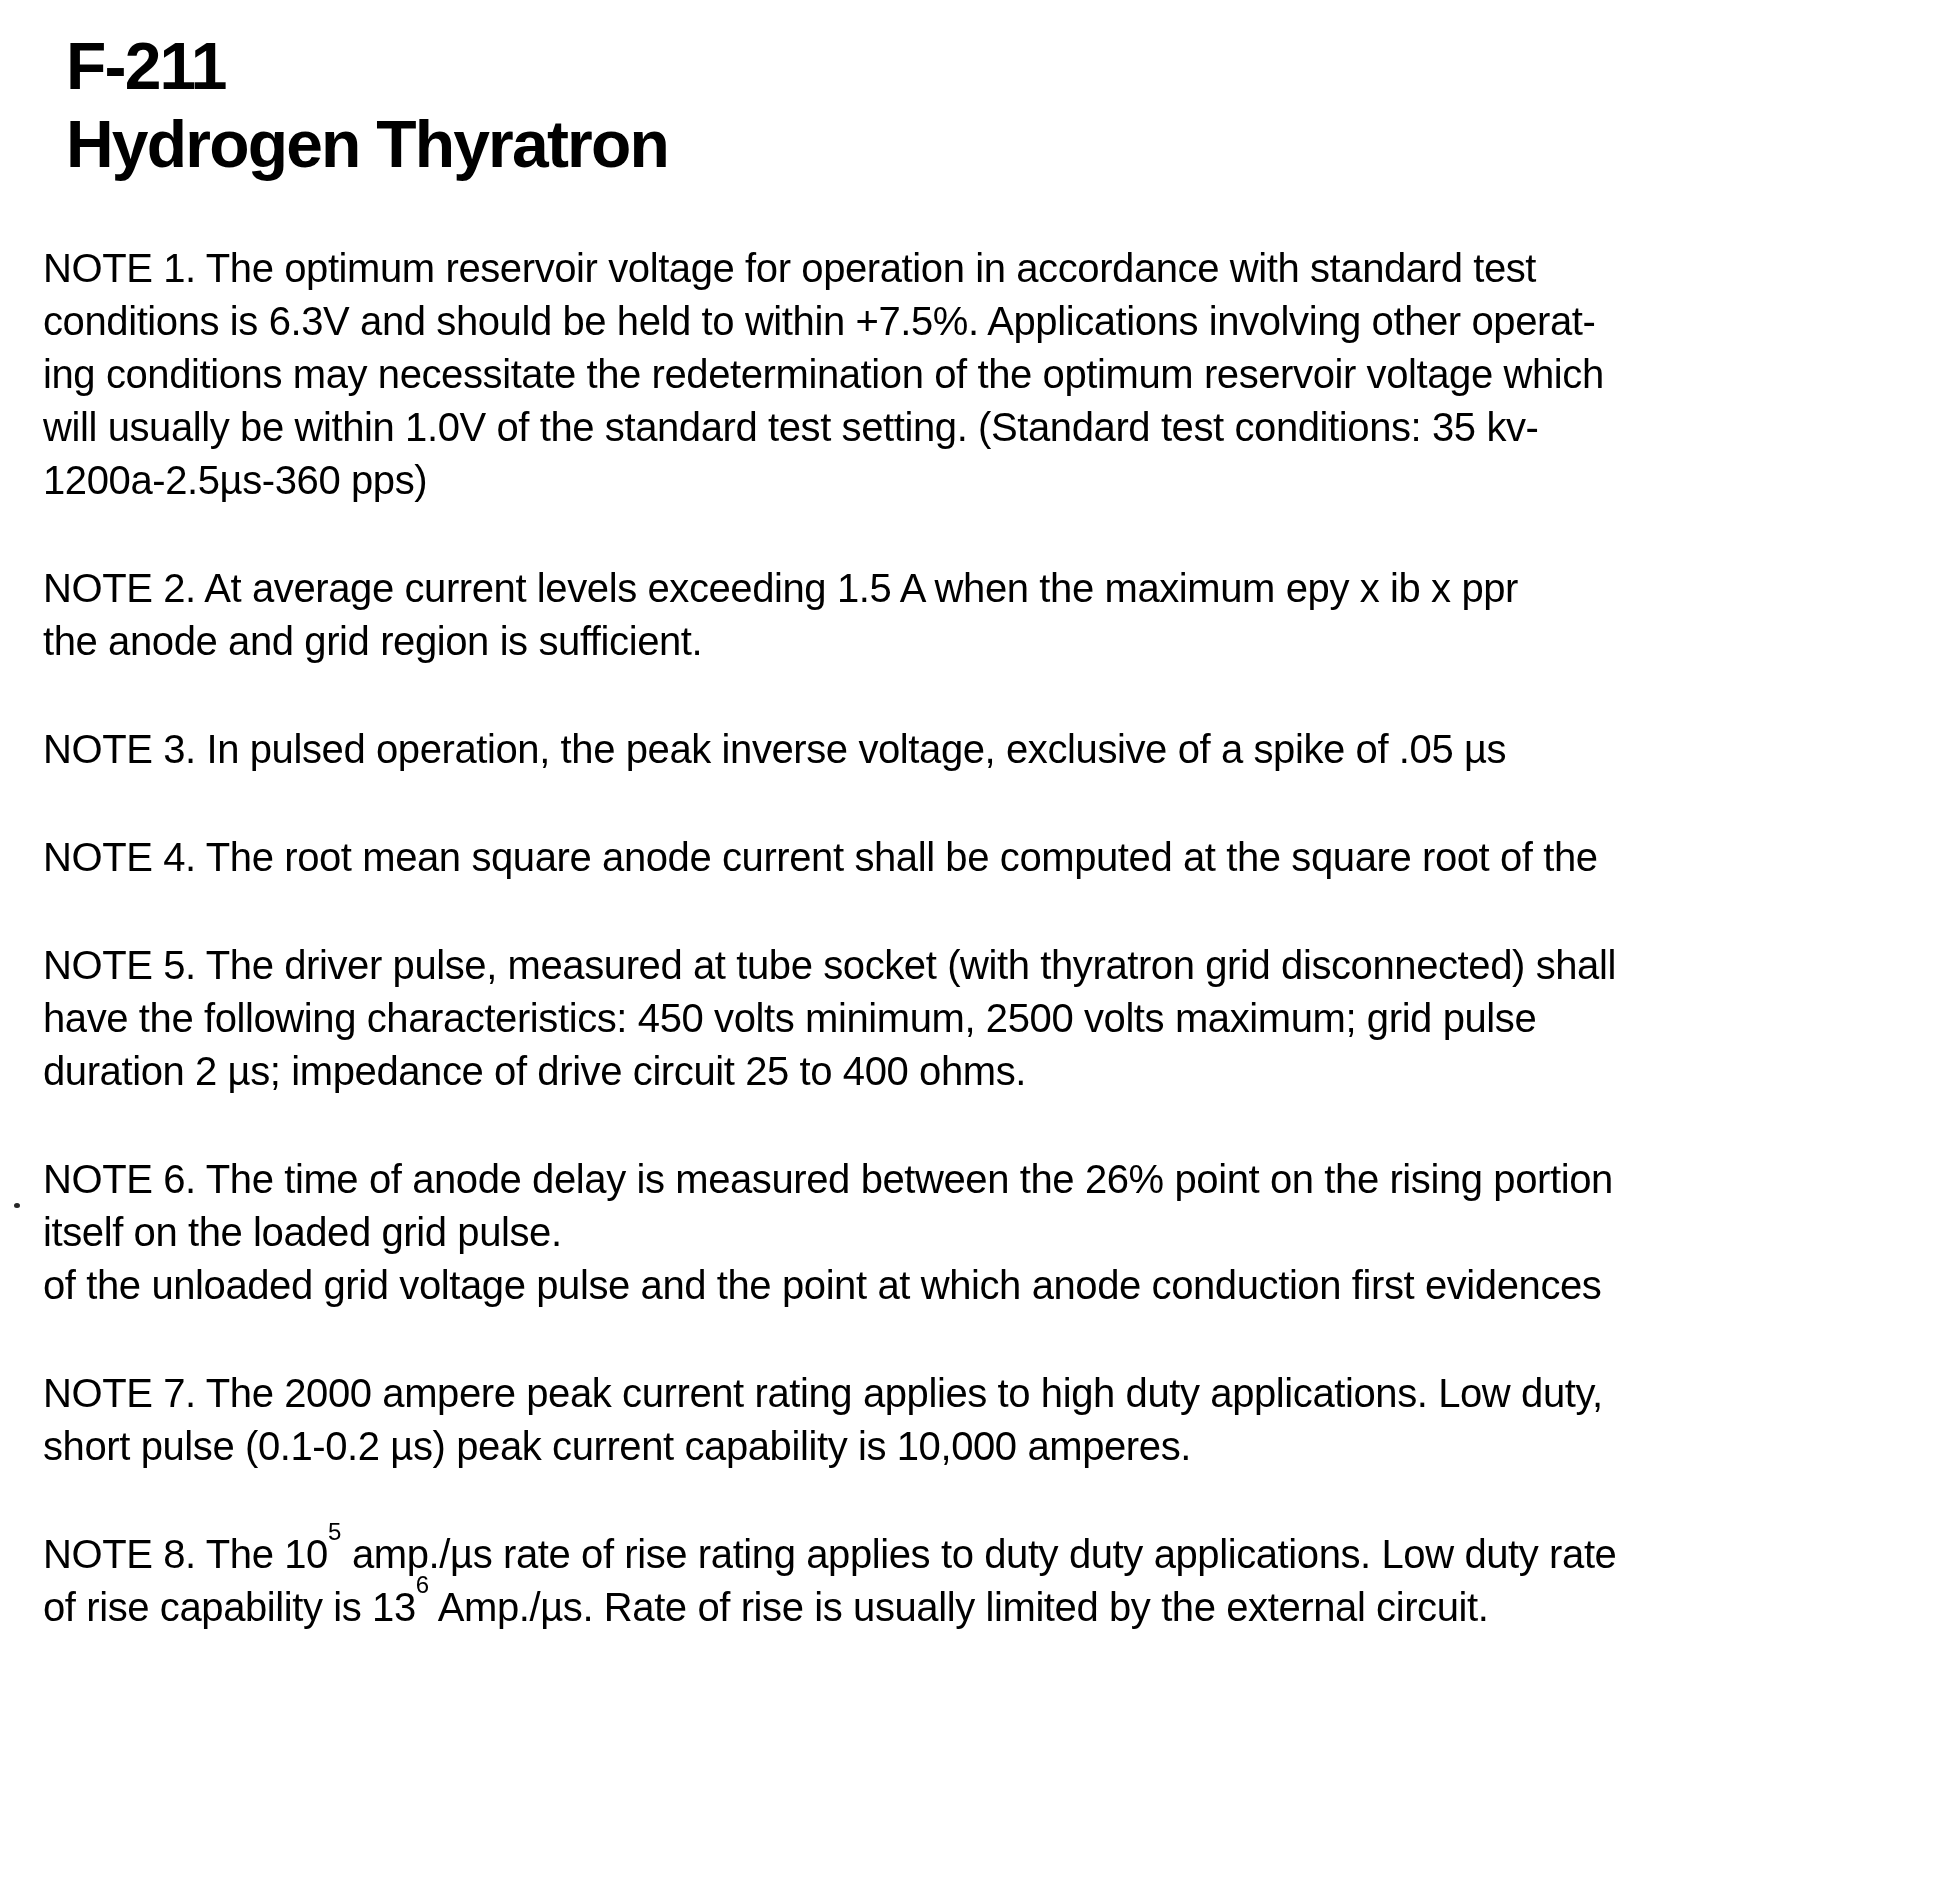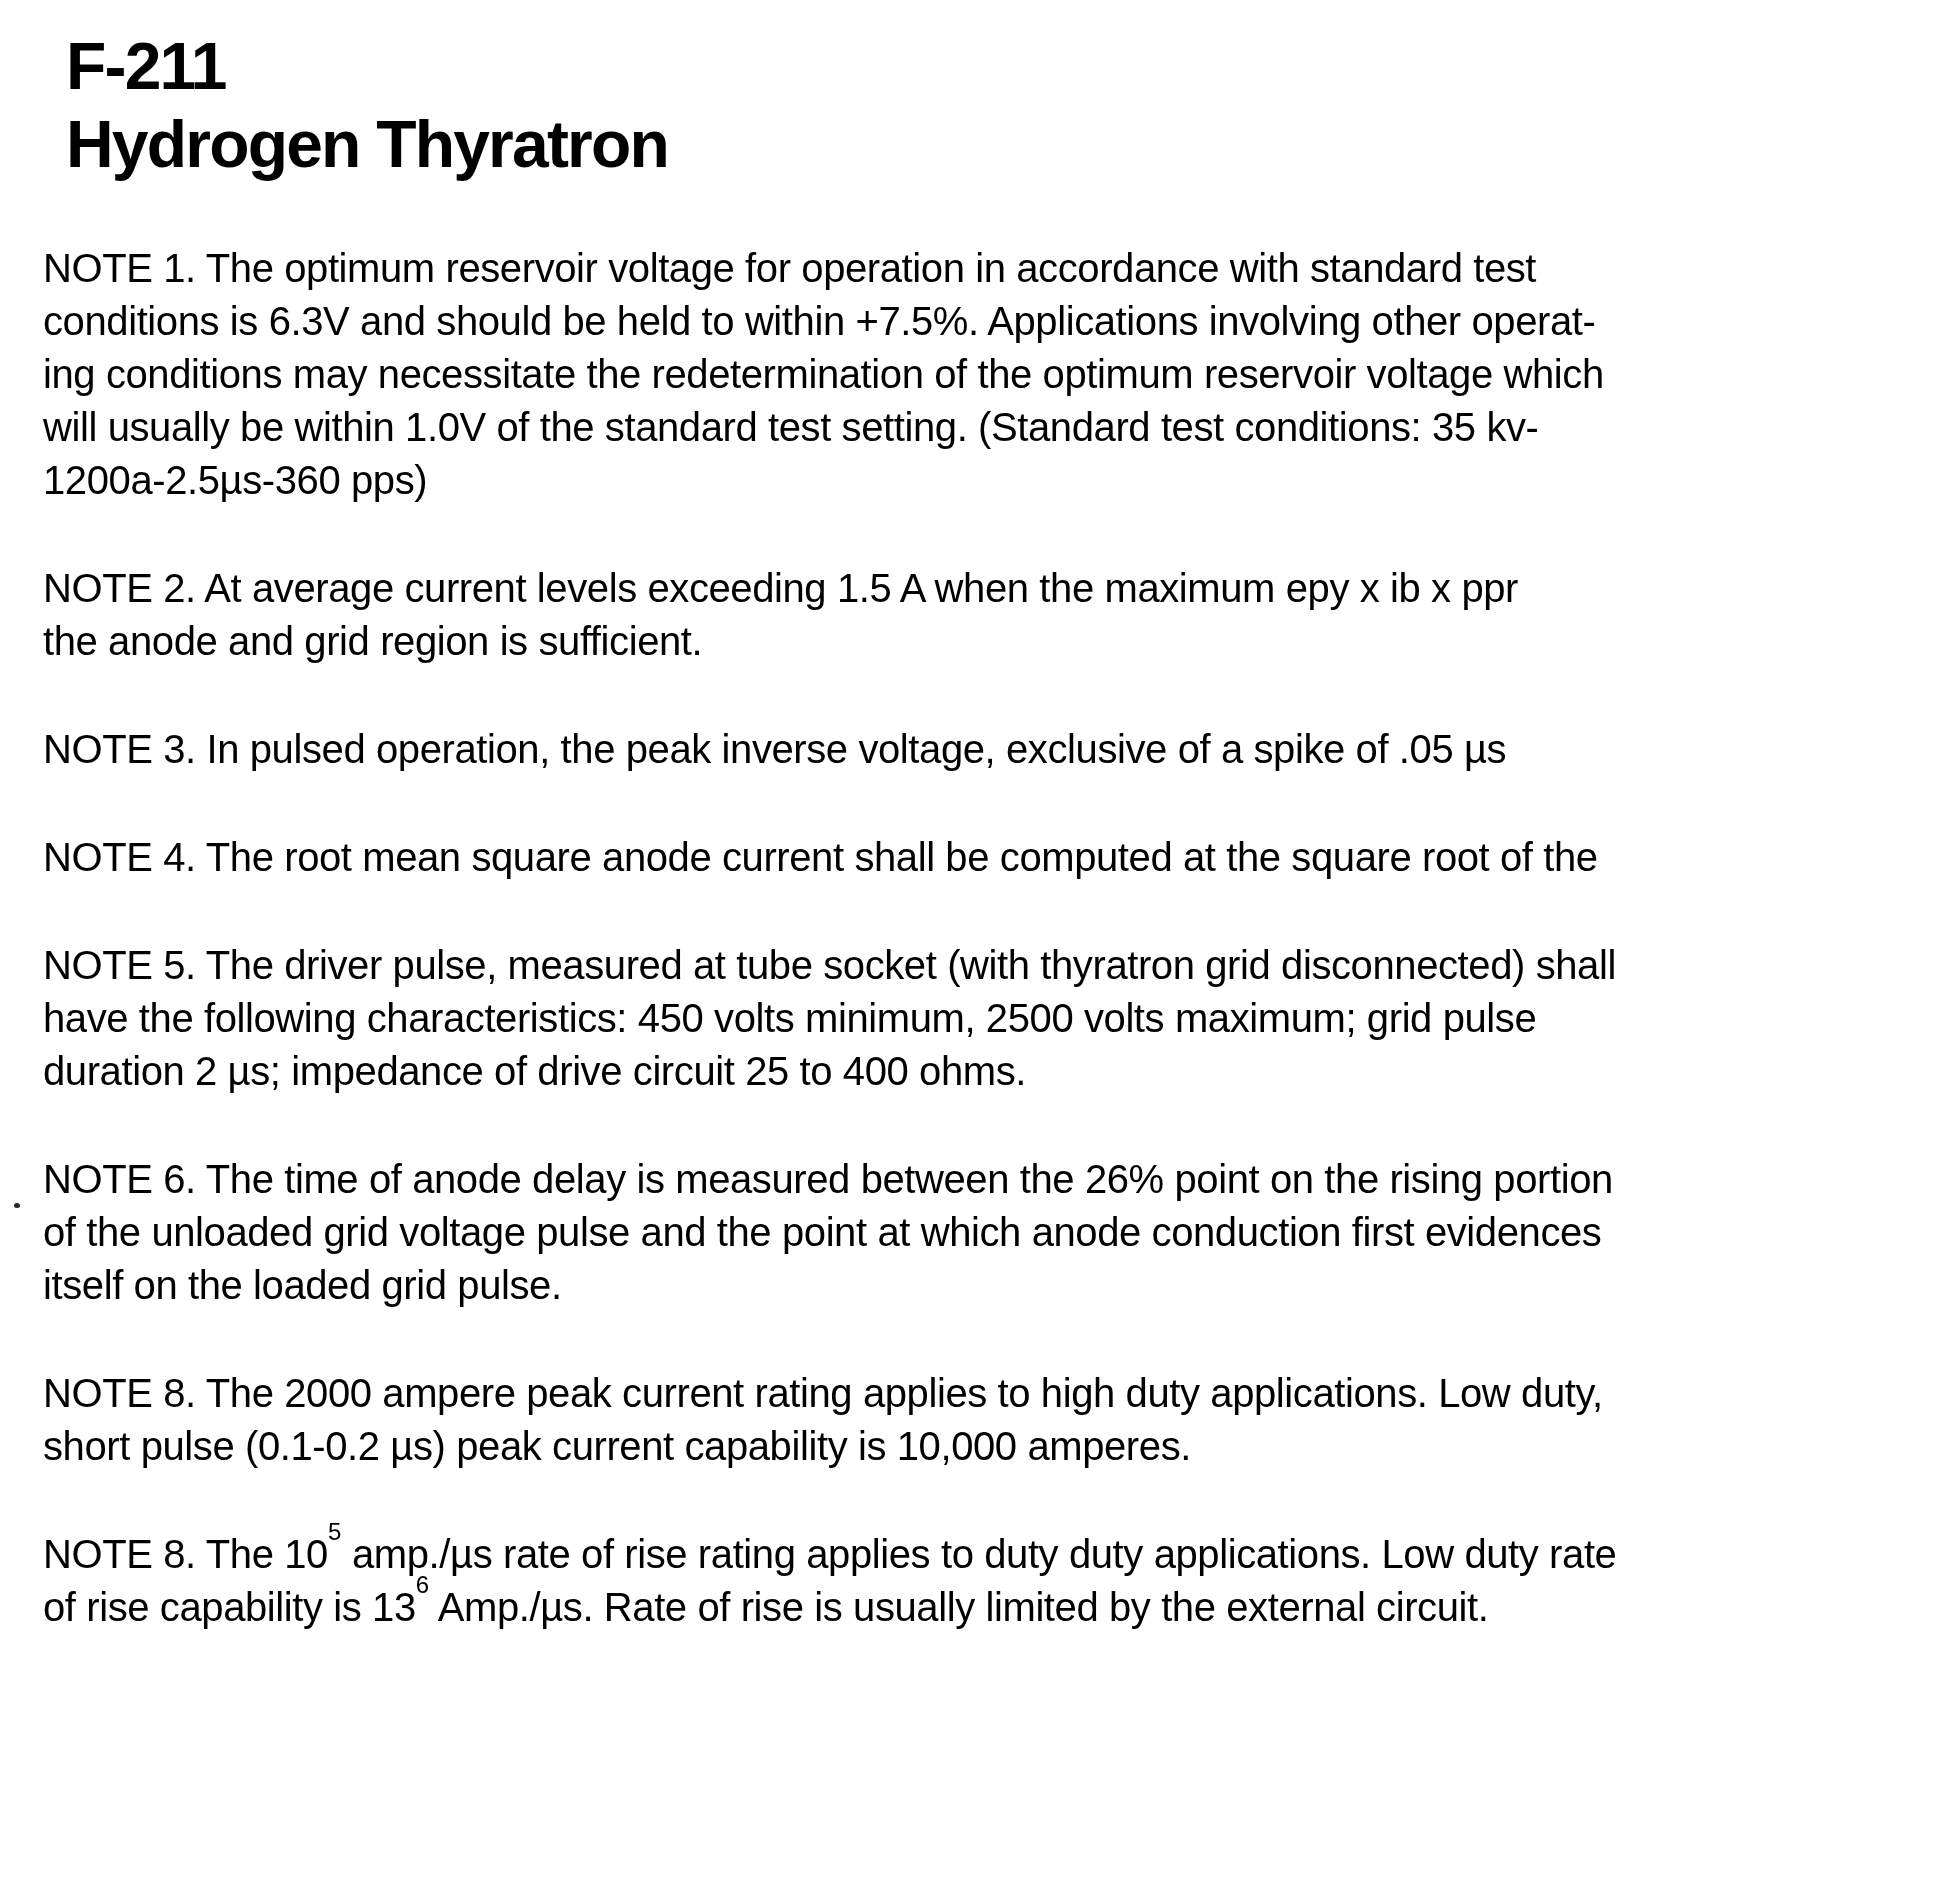--- a/index.html
+++ b/index.html
@@ -91,25 +91,25 @@
       <p class="note">
         <span class="line"><span>NOTE 4. The root mean square anode current shall be computed at the square root of the</span></span>
       </p>
       <p class="note">
         <span class="line"><span>NOTE 5. The driver pulse, measured at tube socket (with thyratron grid disconnected) shall</span></span>
         <span class="line"><span>have the following characteristics: 450 volts minimum, 2500 volts maximum; grid pulse</span></span>
         <span class="line"><span>duration 2 µs; impedance of drive circuit 25 to 400 ohms.</span></span>
       </p>
       <p class="note">
         <span class="line"><span>NOTE 6. The time of anode delay is measured between the 26% point on the rising portion</span></span>
+        <span class="line"><span>itself on the loaded grid pulse.</span></span>
         <span class="line"><span>of the unloaded grid voltage pulse and the point at which anode conduction first evidences</span></span>
-        <span class="line"><span>itself on the loaded grid pulse.</span></span>
       </p>
       <p class="note">
-        <span class="line"><span>NOTE 8. The 2000 ampere peak current rating applies to high duty applications. Low duty,</span></span>
+        <span class="line"><span>NOTE 7. The 2000 ampere peak current rating applies to high duty applications. Low duty,</span></span>
         <span class="line"><span>short pulse (0.1-0.2 µs) peak current capability is 10,000 amperes.</span></span>
       </p>
       <p class="note">
         <span class="line"><span>NOTE 8. The 10</span><sup>5</sup><span> amp./µs rate of rise rating applies to duty duty applications. Low duty rate</span></span>
         <span class="line"><span>of rise capability is 13</span><sup>6</sup><span> Amp./µs. Rate of rise is usually limited by the external circuit.</span></span>
       </p>
     </main>
 
   <div class="speck"></div>
 </div>

